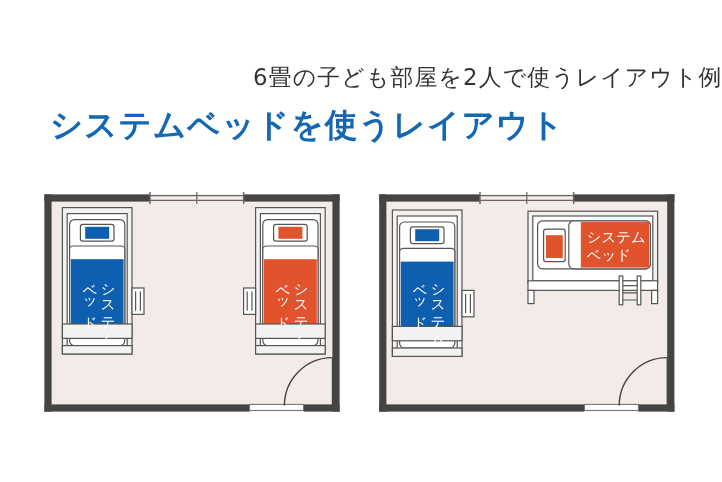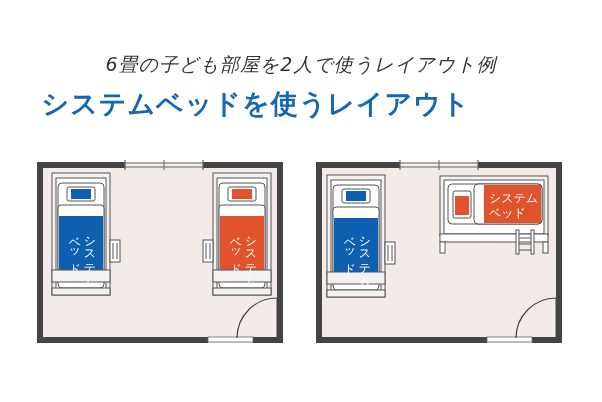--- a/index.html
+++ b/index.html
@@ -1,19 +1,19 @@
 <!DOCTYPE html>
 <html><head>
 <meta charset="utf-8">
 <style>
   html, body { margin: 0; padding: 0; background: #ffffff; }
   body { width: 602px; height: 402px; position: relative; overflow: hidden;
          font-family: "DejaVu Sans", "Liberation Sans", sans-serif; }
-  .subtitle { position: absolute; left: 0; width: 602px; top: 52px; text-align: center;
-              font-size: 19px; color: #333333; letter-spacing: 1px; font-style: italic; }
+  .subtitle { position: absolute; left: 0; width: 602px; top: 52px; text-align: right;
+              font-size: 19px; color: #333333; letter-spacing: 1px; }
   .title { position: absolute; left: 0; width: 512px; top: 86px; text-align: center;
            font-size: 27px; font-weight: bold; color: #1467b3; letter-spacing: 1px; }
   svg.plan { position: absolute; left: 0; top: 0; }
   .bedtxt { font-family: "DejaVu Sans", "Liberation Sans", sans-serif; fill: #ffffff; font-size: 12px; }
 </style>
 </head>
 <body>
 
 <div class="subtitle">6畳の子ども部屋を2人で使うレイアウト例</div>
 <div class="title">システムベッドを使うレイアウト</div>

